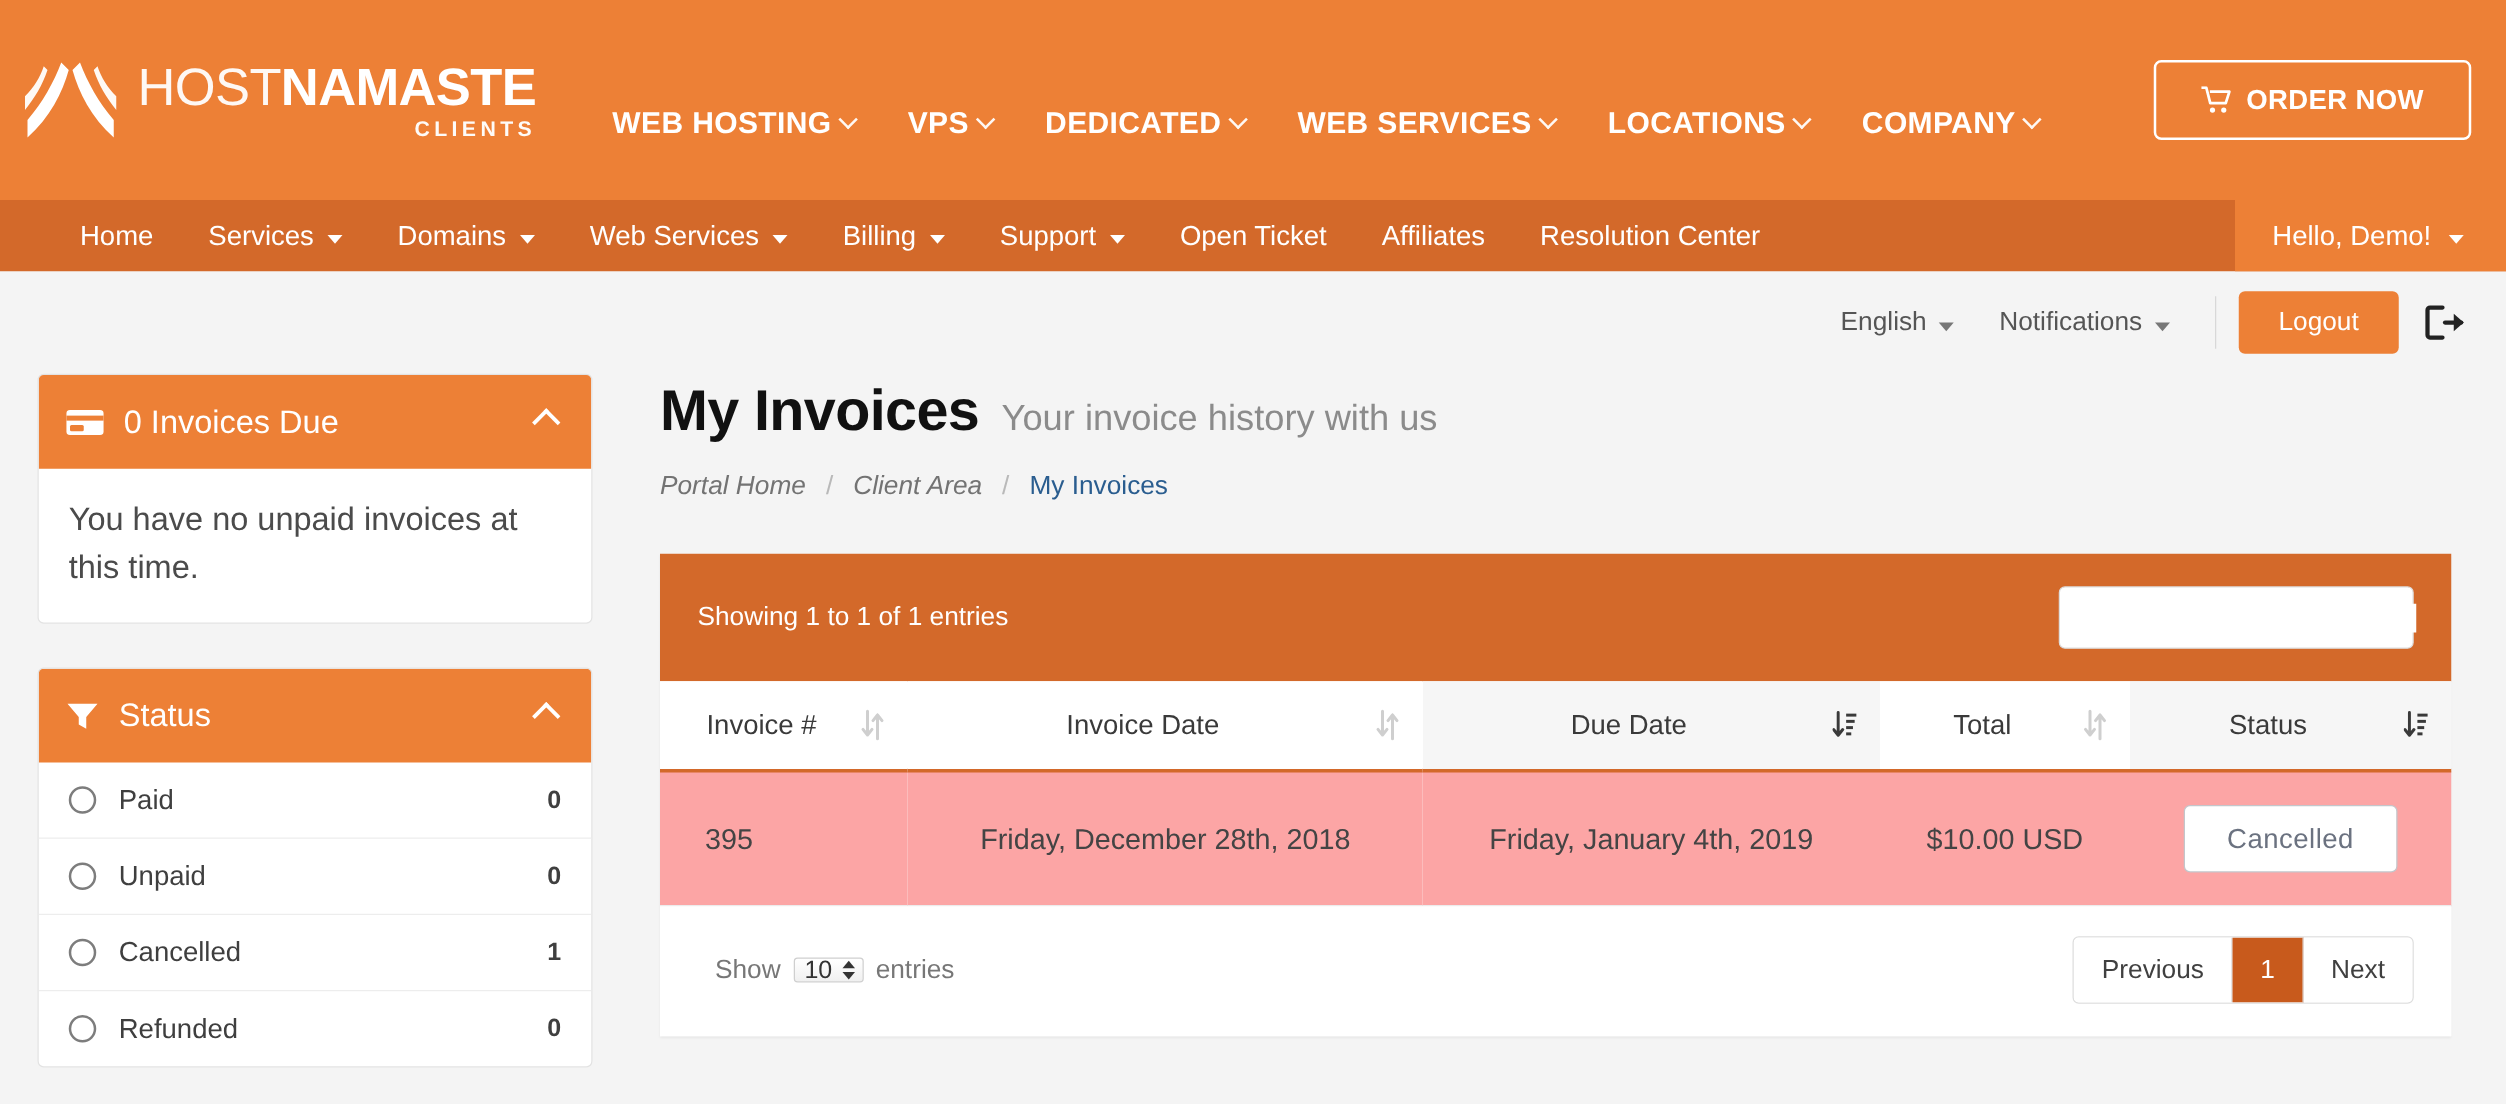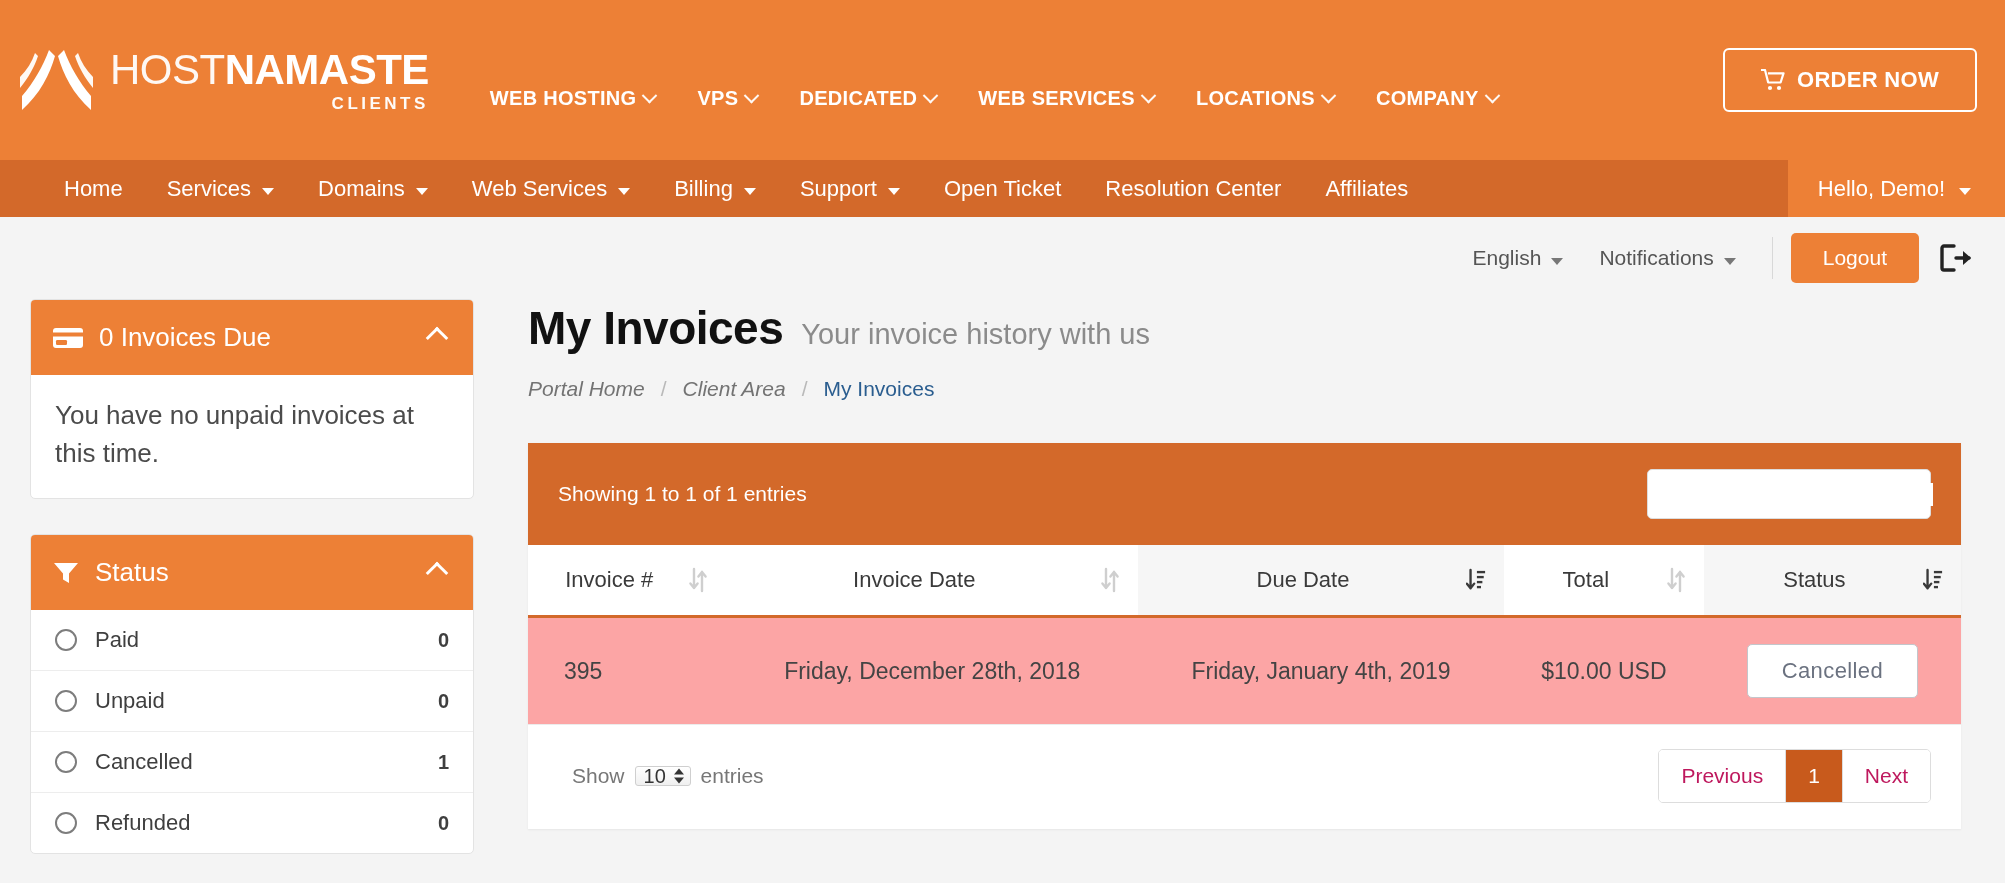--- a/index.html
+++ b/index.html
@@ -28,21 +28,21 @@
     font-family: "Liberation Sans", sans-serif;
   }
   .logo-title .thin { font-weight: 300; opacity: .95;}
   .logo-title .bold { font-weight: 700; }
   .logo-sub {
     font-size: 17px; font-weight: 700; color: #fff; letter-spacing: 3.5px;
     text-align: right; margin-top: 4px; opacity: .97;
   }
   .topnav { display: flex; align-items: center; margin-left: 40px; flex: 1 1 auto; }
   .topnav-item {
-    color: #fff; font-size: 20px; font-weight: 700; letter-spacing: .3px;
+    color: #fff; font-size: 24px; font-weight: 700; letter-spacing: .3px;
     padding: 0 21px; display: flex; align-items: center; gap: 8px;
     white-space: nowrap; cursor: pointer; margin-top: 37px;
   }
   .caret-thin {
     display:inline-block; width: 11px; height: 11px;
     border-right: 2.5px solid #fff; border-bottom: 2.5px solid #fff;
     transform: rotate(45deg) translate(-2px,-2px); opacity:.95;
   }
   .order-now {
     margin-left: auto; margin-right: 28px;
@@ -188,21 +188,21 @@
   }
   .spin {
     position: absolute; right: 6px; top: 50%; transform: translateY(-50%);
     display: flex; flex-direction: column; gap: 3px;
   }
   .spin i { display:block; width:0;height:0; border-left:5px solid transparent; border-right:5px solid transparent; }
   .spin .up { border-bottom: 6px solid #333; }
   .spin .dn { border-top: 6px solid #333; }
   .pagination { margin-left: auto; display: flex; border: 1px solid #ddd; border-radius: 5px; overflow: hidden; }
   .pg {
-    padding: 14px 22px; font-size: 21px; color: #be185d; background: #fff;
+    padding: 14px 22px; font-size: 21px; color: #404040; background: #fff;
     cursor: pointer; border-right: 1px solid #ddd;
   }
   .pg:last-child { border-right: none; }
   .pg.active { background: #c85a1c; color: #fff; }
 </style>
 </head>
 <body>
 
 <div class="topbar">
   <div class="logo-wrap">
@@ -281,24 +281,24 @@
       <span class="caret-sm"></span>
     </div>
     <div class="subnav-item">
       <span>Support</span>
       <span class="caret-sm"></span>
     </div>
     <div class="subnav-item">
       <span>Open Ticket</span>
     </div>
     <div class="subnav-item">
+      <span>Affiliates</span>
+    </div>
+    <div class="subnav-item">
       <span>Resolution Center</span>
-    </div>
-    <div class="subnav-item">
-      <span>Affiliates</span>
     </div>
   </div>
   <div class="subnav-user">
     <span>Hello, Demo!</span>
     <span class="caret-sm"></span>
   </div>
 </div>
 
 <div class="utilbar">
   <div class="util-item">

